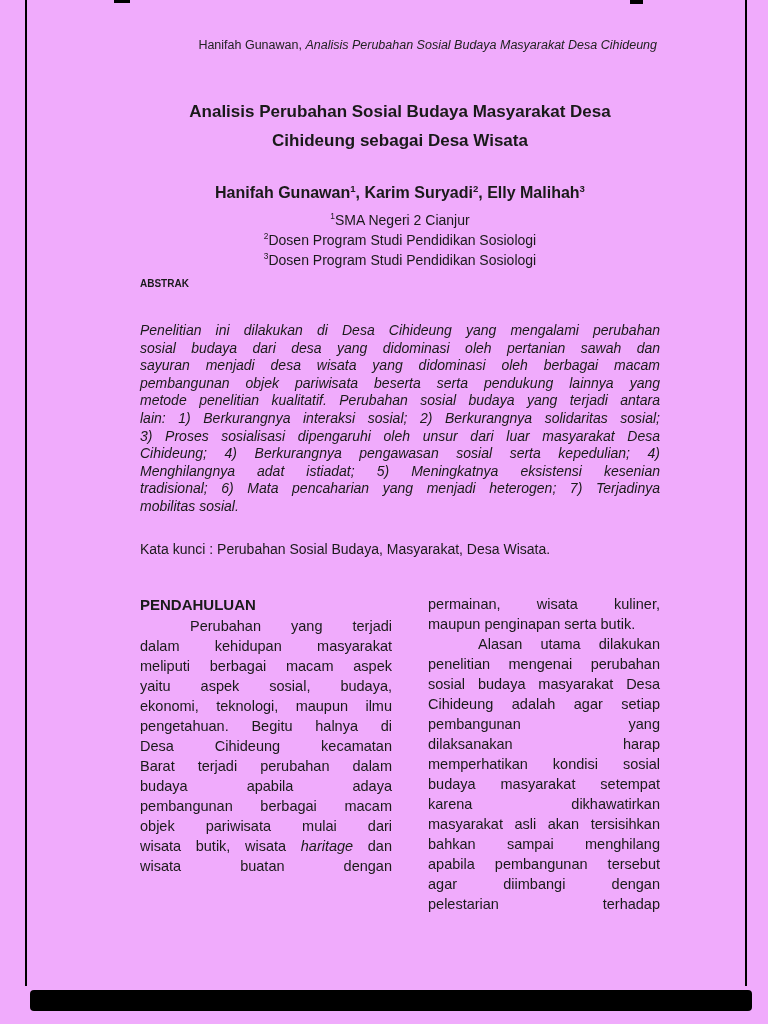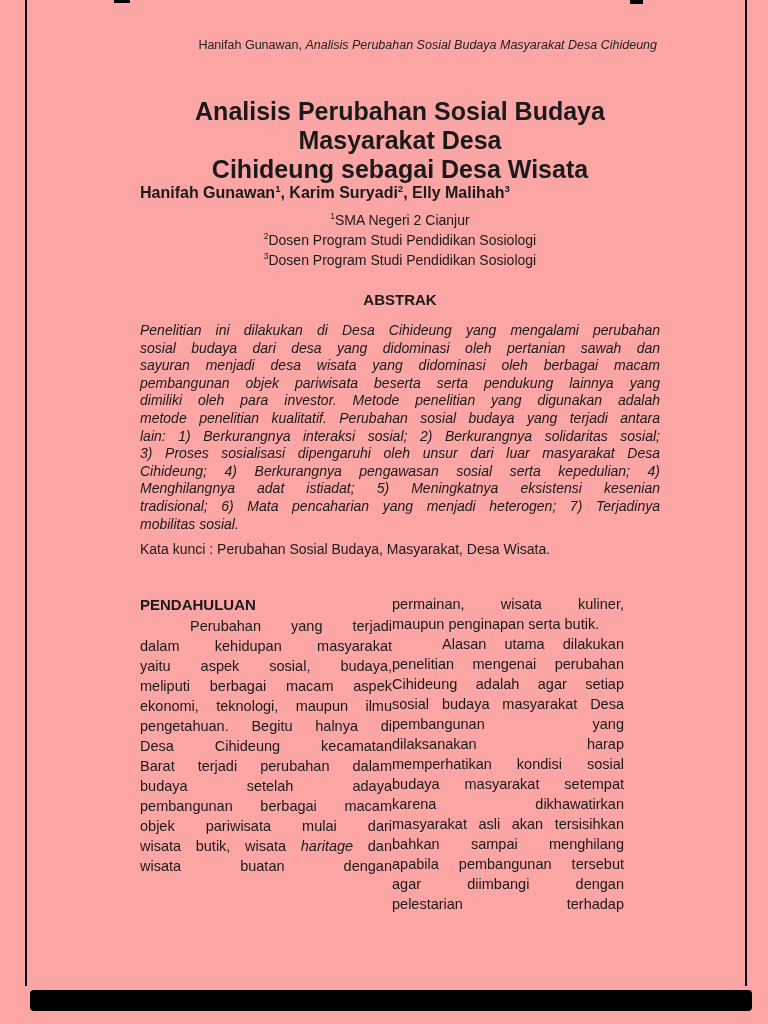--- a/index.html
+++ b/index.html
@@ -1,29 +1,29 @@
 <!DOCTYPE html>
 <html><head>
 <meta charset="utf-8">
 <style>
   html,body{margin:0;padding:0;background:#ffffff;}
-  .page{position:relative;width:768px;height:1024px;background:#fca5a5;color:#1a1a1a;
+  .page{position:relative;width:768px;height:1024px;background:#f0abfc;color:#1a1a1a;
         font-family:"Liberation Sans",sans-serif;overflow:hidden;}
   .abs{position:absolute;}
   .it{font-style:italic;}
   sup{font-size:60%;vertical-align:super;line-height:0;}
 
   .running-header{left:140px;top:38px;width:517px;font-size:12.5px;text-align:right;color:#222;}
-  .title{left:124px;top:97px;width:552px;font-size:25px;font-weight:bold;line-height:29px;}
-  .authors{left:140px;top:184px;width:520px;text-align:left;font-weight:bold;font-size:16px;}
+  .title{left:124px;top:97px;width:552px;font-size:17px;font-weight:bold;line-height:29px;}
+  .authors{left:140px;top:184px;width:520px;text-align:center;font-weight:bold;font-size:16px;}
   .affils{left:140px;top:210px;width:520px;font-size:14px;line-height:20px;}
-  .abstract-heading{left:140px;top:291px;width:520px;text-align:center;font-weight:bold;font-size:15px;}
+  .abstract-heading{left:140px;top:278px;width:520px;font-weight:bold;font-size:10px;}
   .abstract-body{left:140px;top:322px;width:520px;font-size:14px;font-style:italic;line-height:17.6px;}
   .keywords{left:140px;top:541px;width:520px;font-size:14px;}
-  .columns{left:140px;top:594px;width:520px;display:flex;font-size:14.5px;line-height:20px;}
+  .columns{left:140px;top:594px;width:520px;display:flex;gap:36px;font-size:14.5px;line-height:20px;}
   .colL{width:252px;}
   .colR{width:232px;}
   .sec-heading{font-weight:bold;font-size:15px;line-height:22px;}
 
   .jline{text-align:justify;text-align-last:justify;}
   .jline.end{text-align-last:left;}
   .jline.ind{padding-left:50px;}
   .center-block .jline{text-align:center;text-align-last:center;padding:0;}
 
   
@@ -53,58 +53,57 @@
       <div class="jline"><sup>3</sup><span>Dosen Program Studi Pendidikan Sosiologi</span></div>
     </div>
 
   <div class="abs abstract-heading"><span>ABSTRAK</span></div>
 
   <div class="abs abstract-body">
       <div class="jline"><span>Penelitian ini dilakukan di Desa Cihideung yang mengalami perubahan</span></div>
       <div class="jline"><span>sosial budaya dari desa yang didominasi oleh pertanian sawah dan</span></div>
       <div class="jline"><span>sayuran menjadi desa wisata yang didominasi oleh berbagai macam</span></div>
       <div class="jline"><span>pembangunan objek pariwisata beserta serta pendukung lainnya yang</span></div>
-      <div class="jline"><span>dimiliki oleh para investor. Metode penelitian yang digunakan adalah</span></div>
       <div class="jline"><span>metode penelitian kualitatif. Perubahan sosial budaya yang terjadi antara</span></div>
       <div class="jline"><span>lain: 1) Berkurangnya interaksi sosial; 2) Berkurangnya solidaritas sosial;</span></div>
       <div class="jline"><span>3) Proses sosialisasi dipengaruhi oleh unsur dari luar masyarakat Desa</span></div>
       <div class="jline"><span>Cihideung; 4) Berkurangnya pengawasan sosial serta kepedulian; 4)</span></div>
       <div class="jline"><span>Menghilangnya adat istiadat; 5) Meningkatnya eksistensi kesenian</span></div>
       <div class="jline"><span>tradisional; 6) Mata pencaharian yang menjadi heterogen; 7) Terjadinya</span></div>
       <div class="jline end"><span>mobilitas sosial.</span></div>
     </div>
 
   <div class="abs keywords"><span>Kata kunci : Perubahan Sosial Budaya, Masyarakat, Desa Wisata.</span></div>
 
   <div class="abs columns">
     <div class="col colL">
       <div class="sec-heading"><span>PENDAHULUAN</span></div>
       <div>
           <div class="jline ind"><span>Perubahan yang terjadi</span></div>
           <div class="jline"><span>dalam kehidupan masyarakat</span></div>
+          <div class="jline"><span>meliputi berbagai macam aspek</span></div>
           <div class="jline"><span>yaitu aspek sosial, budaya,</span></div>
-          <div class="jline"><span>meliputi berbagai macam aspek</span></div>
           <div class="jline"><span>ekonomi, teknologi, maupun ilmu</span></div>
           <div class="jline"><span>pengetahuan. Begitu halnya di</span></div>
           <div class="jline"><span>Desa Cihideung kecamatan</span></div>
           <div class="jline"><span>Barat terjadi perubahan dalam</span></div>
-          <div class="jline"><span>budaya setelah adaya</span></div>
+          <div class="jline"><span>budaya apabila adaya</span></div>
           <div class="jline"><span>pembangunan berbagai macam</span></div>
           <div class="jline"><span>objek pariwisata mulai dari</span></div>
           <div class="jline"><span>wisata butik, wisata </span><span class="it">haritage</span><span> dan</span></div>
           <div class="jline"><span>wisata buatan dengan</span></div>
         </div>
     </div>
     <div class="col colR">
         <div class="jline"><span>permainan, wisata kuliner,</span></div>
         <div class="jline end"><span>maupun penginapan serta butik.</span></div>
         <div class="jline ind"><span>Alasan utama dilakukan</span></div>
         <div class="jline"><span>penelitian mengenai perubahan</span></div>
+        <div class="jline"><span>sosial budaya masyarakat Desa</span></div>
         <div class="jline"><span>Cihideung adalah agar setiap</span></div>
-        <div class="jline"><span>sosial budaya masyarakat Desa</span></div>
         <div class="jline"><span>pembangunan yang</span></div>
         <div class="jline"><span>dilaksanakan harap</span></div>
         <div class="jline"><span>memperhatikan kondisi sosial</span></div>
         <div class="jline"><span>budaya masyarakat setempat</span></div>
         <div class="jline"><span>karena dikhawatirkan</span></div>
         <div class="jline"><span>masyarakat asli akan tersisihkan</span></div>
         <div class="jline"><span>bahkan sampai menghilang</span></div>
         <div class="jline"><span>apabila pembangunan tersebut</span></div>
         <div class="jline"><span>agar diimbangi dengan</span></div>
         <div class="jline"><span>pelestarian terhadap</span></div>

